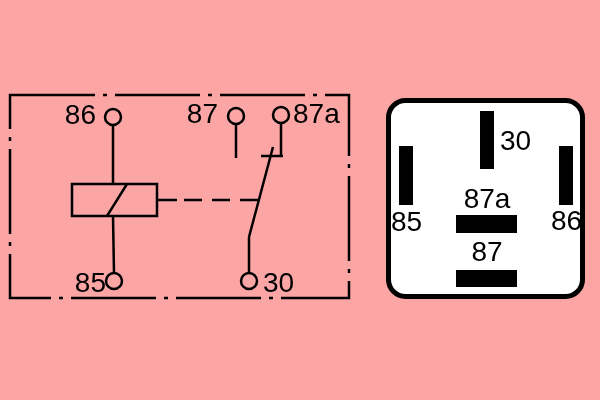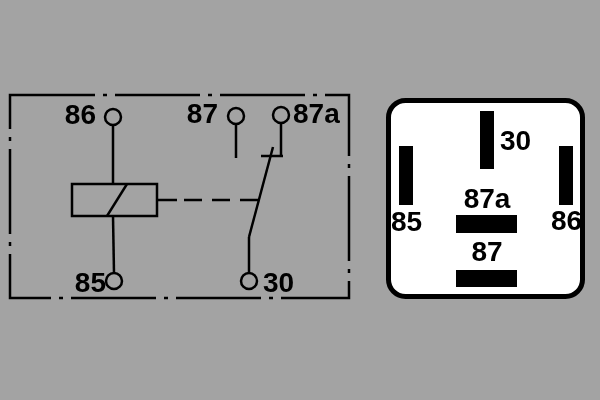--- a/index.html
+++ b/index.html
@@ -5,23 +5,22 @@
   html, body {
     margin: 0;
     padding: 0;
     background: #ffffff;
     font-family: "Liberation Sans", sans-serif;
   }
   .stage {
     position: relative;
     width: 600px;
     height: 400px;
-    background: #a3a3a3;
+    background: #fca5a5;
     overflow: hidden;
-    font-weight: bold;
   }
   svg text {
     font-family: "Liberation Sans", sans-serif;
     font-size: 28px;
     fill: #000000;
   }
   .ln {
     stroke: #000000;
     stroke-width: 2.5;
     fill: none;

